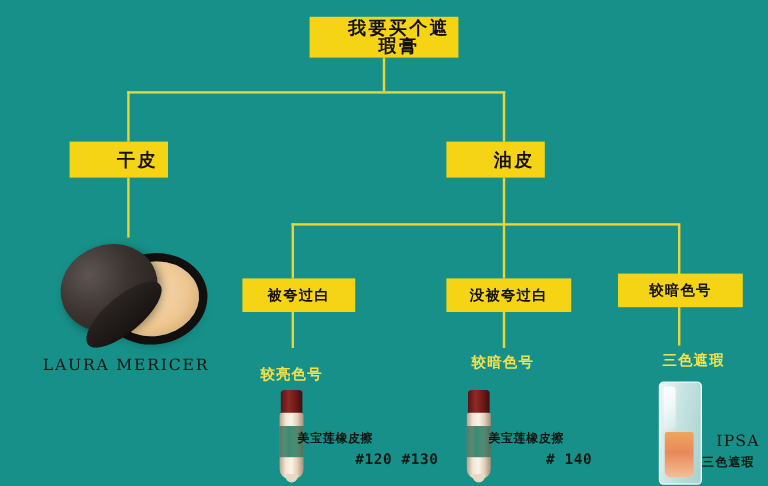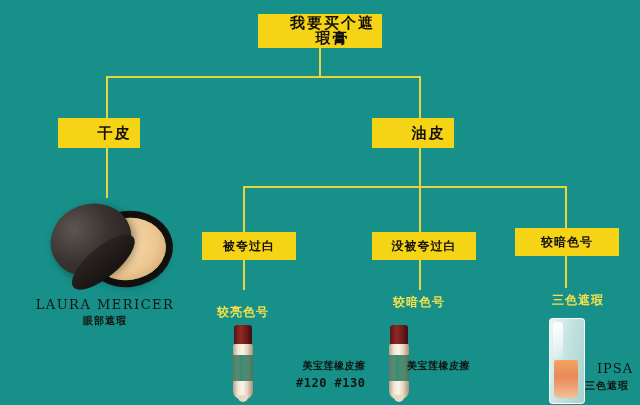--- a/index.html
+++ b/index.html
@@ -89,21 +89,20 @@
     margin-top: 2px;
   }
   .prod-label {
     position: absolute;
     color: #0f1510;
     font-size: 10px;
     font-weight: bold;
     white-space: nowrap;
     letter-spacing: 0.5px;
     line-height: 1.55;
-    text-align: right;
   }
   .prod-label .code {
     font-family: "DejaVu Sans Mono", "Liberation Mono", monospace;
     font-size: 12px;
     letter-spacing: 0.5px;
     padding-left: 48px;
   }
   .ipsa-label {
     position: absolute;
     text-align: center;
@@ -251,21 +250,20 @@
   <div class="caption" style="left:578px; top:292px; transform:translateX(-50%);">三色遮瑕</div>
 
   <div class="product compact">
     <div class="compact-base"></div>
     <div class="compact-lid">
       <div class="compact-lid-edge"></div>
     </div>
   </div>
   <div class="brand-caption" style="left:105px; top:297px; transform:translateX(-50%);">
     <div class="brand-en">LAURA MERICER</div>
-    <div class="brand-cn">眼部遮瑕</div>
   </div>
 
   <div class="product tube" style="left:232px; top:325px;">
     <div class="tube-cap"></div>
     <div class="tube-body"></div>
     <div class="tube-band"></div>
     <div class="tube-tip"></div>
   </div>
   <div class="prod-label" style="left:248px; top:358px;">
     <div>美宝莲橡皮擦</div>
@@ -273,20 +271,21 @@
   </div>
 
   <div class="product tube" style="left:388px; top:325px;">
     <div class="tube-cap"></div>
     <div class="tube-body"></div>
     <div class="tube-band"></div>
     <div class="tube-tip"></div>
   </div>
   <div class="prod-label" style="left:407px; top:358px;">
     <div>美宝莲橡皮擦</div>
+    <div class="code"># 140</div>
   </div>
 
   <div class="product ipsa">
     <div class="ipsa-case"></div>
     <div class="ipsa-pan"></div>
     <div class="ipsa-gloss"></div>
   </div>
   <div class="ipsa-label" style="left:607px; top:360px; transform:translateX(-50%);">
     <div class="ipsa-en">IPSA</div>
     <div class="ipsa-cn">三色遮瑕</div>

